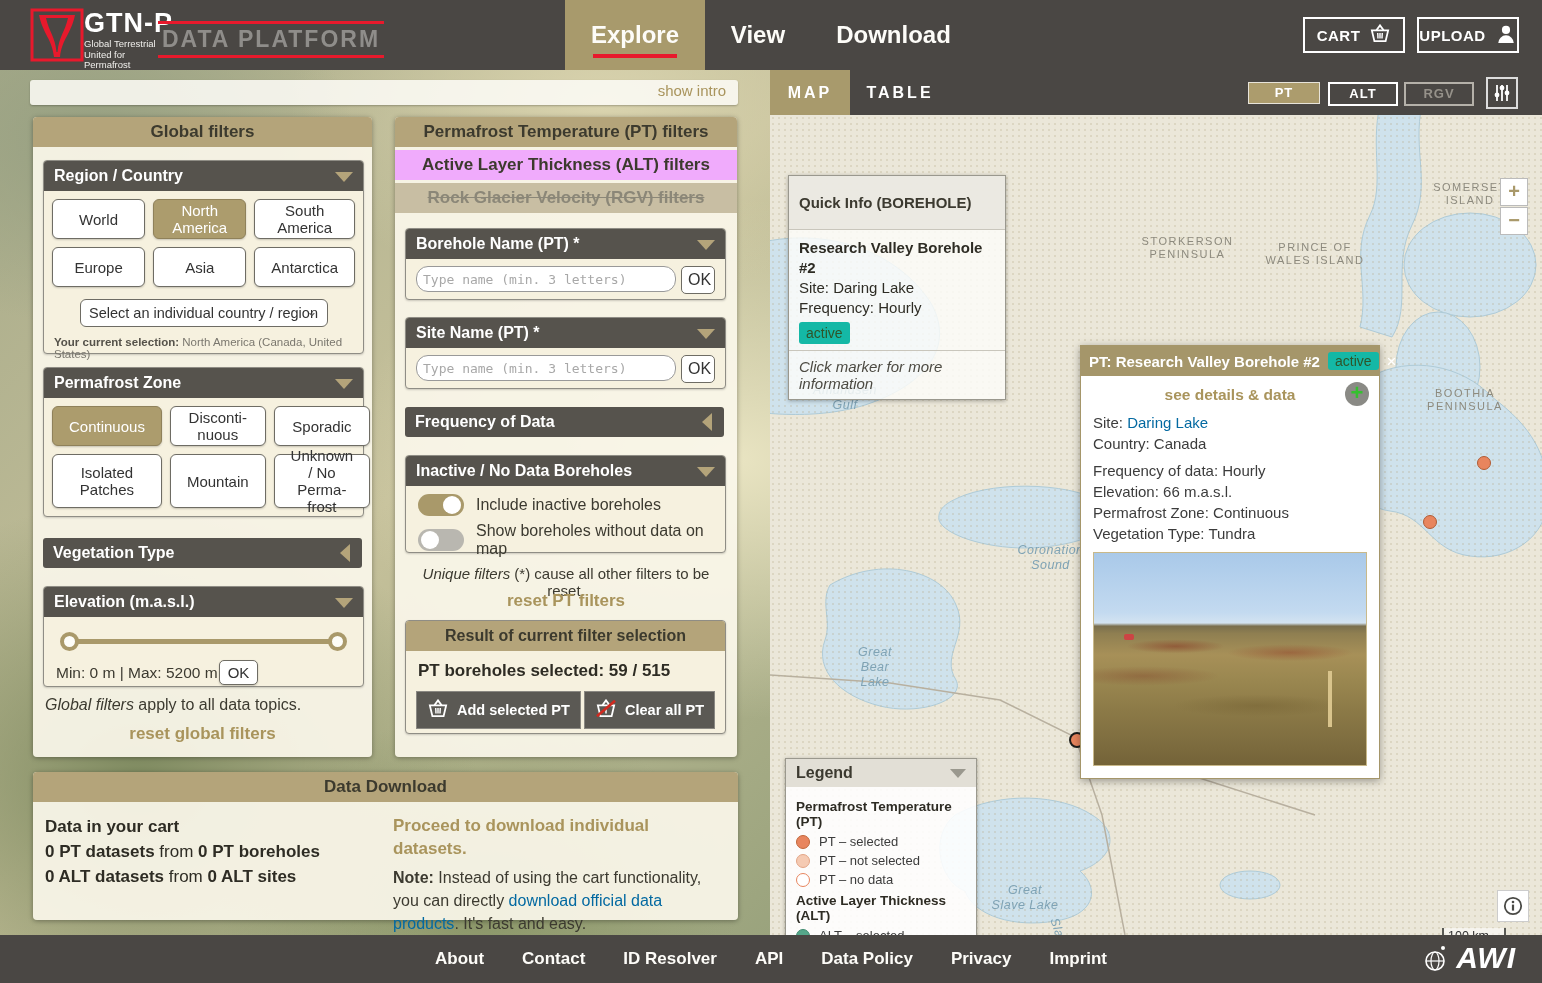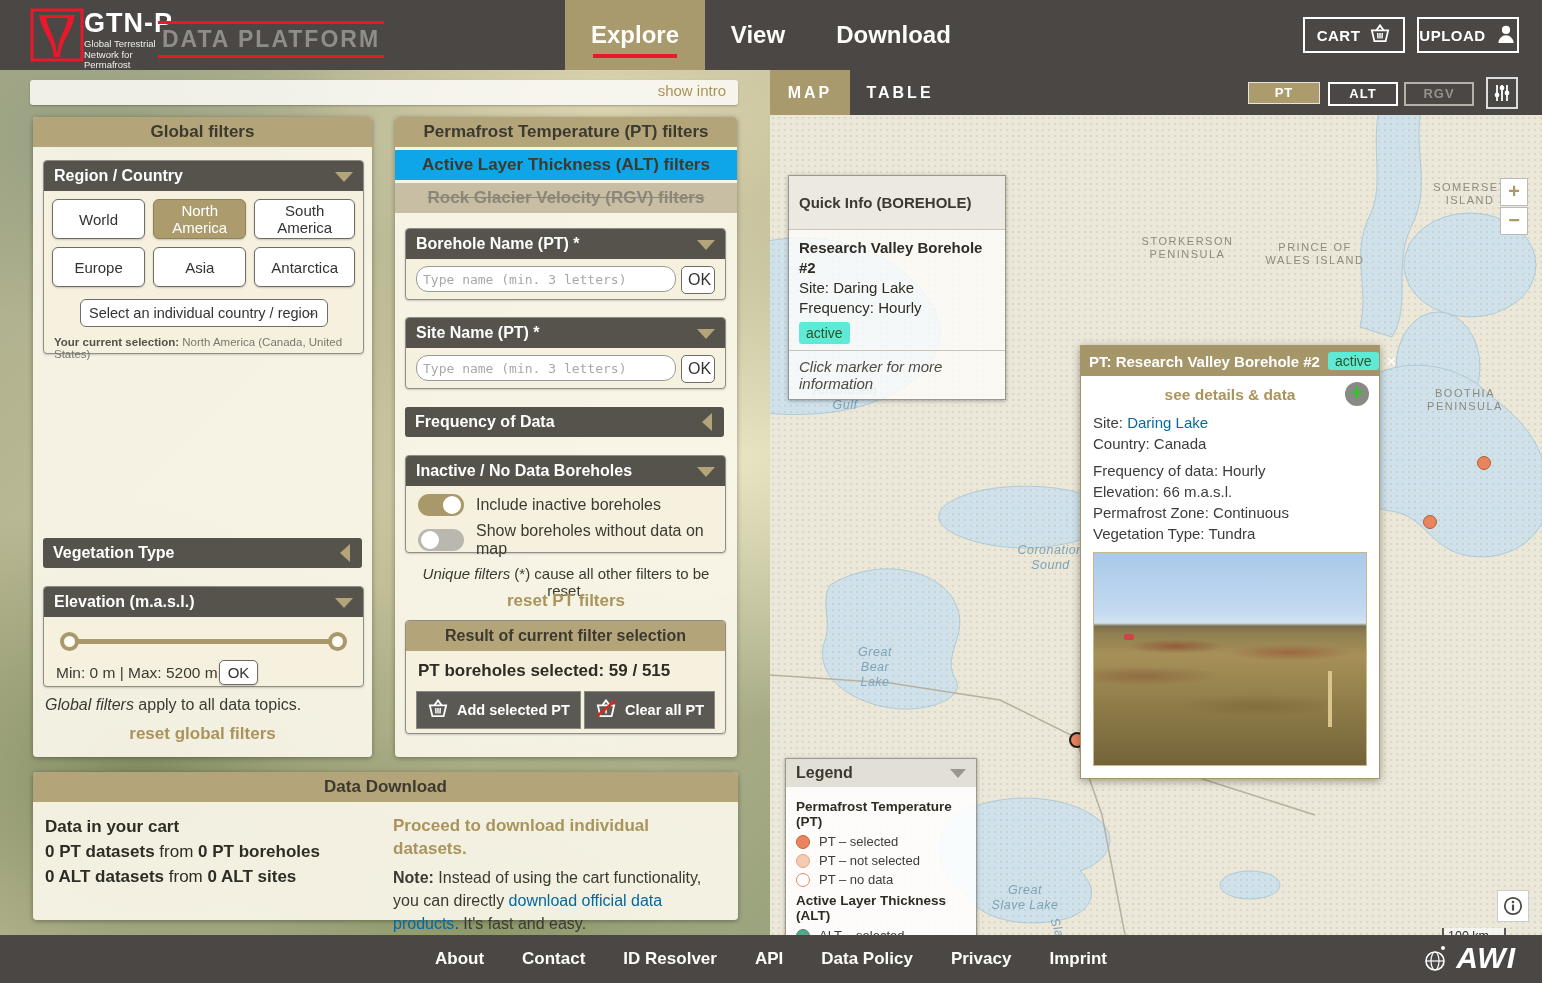--- a/index.html
+++ b/index.html
@@ -38,21 +38,21 @@
              border-radius:3px;box-shadow:0 1px 2px rgba(0,0,0,.25);}
   .intro-link{position:absolute;right:12px;top:2px;font-size:15px;color:#a9945c;cursor:pointer;}
 
   
   .panel{position:absolute;background:rgba(250,246,233,.93);border-radius:4px;box-shadow:0 1px 5px rgba(0,0,0,.35);}
   #global-panel{left:33px;top:117px;width:339px;height:640px;}
   #topic-panel{left:395px;top:117px;width:342px;height:640px;}
   #download-panel{left:33px;top:772px;width:705px;height:148px;}
   .panel-title{height:30px;background:#b4a47a;color:#3c3a2e;font-weight:bold;font-size:17px;text-align:center;
                line-height:30px;border-radius:4px 4px 0 0;}
-  .tab2{position:absolute;left:0;top:33px;width:100%;height:30px;background:#0ea5e9;color:#3c3a2e;font-weight:bold;
+  .tab2{position:absolute;left:0;top:33px;width:100%;height:30px;background:#f0abfc;color:#3c3a2e;font-weight:bold;
         font-size:17px;text-align:center;line-height:30px;cursor:pointer;}
   .tab3{position:absolute;left:0;top:66px;width:100%;height:30px;background:#c8be a3;background:#c8bea3;color:#8b8778;
         font-weight:bold;font-size:17px;text-align:center;line-height:30px;text-decoration:line-through;}
 
   .fbox{position:absolute;left:10px;width:319px;border:1px solid #8f8d85;border-radius:4px;background:#f6f1df;
         box-shadow:0 1px 2px rgba(0,0,0,.18);}
   .fbox-hd{height:30px;background:#56534d;color:#fff;font-weight:bold;font-size:16px;line-height:30px;
            padding:0 10px;border-radius:3px 3px 0 0;position:relative;cursor:pointer;}
   .tri-down{position:absolute;right:10px;top:11px;width:0;height:0;
             border-left:9px solid transparent;border-right:9px solid transparent;border-top:10px solid #b4a47a;}
@@ -127,21 +127,21 @@
   .map-label{position:absolute;color:#8d8a7e;font-size:11px;letter-spacing:1.5px;text-align:center;line-height:13px;}
   .water-label{position:absolute;color:#7fa3b5;font-style:italic;font-size:12.5px;letter-spacing:.5px;
                text-align:center;line-height:15px;}
   .marker{position:absolute;width:12px;height:12px;border-radius:50%;cursor:pointer;}
 
   
   .quickinfo{position:absolute;left:18px;top:60px;width:216px;background:rgba(253,253,250,.82);
              border:1px solid #9a988e;box-shadow:0 1px 4px rgba(0,0,0,.3);z-index:30;}
   .qi-hd{background:rgba(233,231,224,.92);font-weight:bold;font-size:15px;padding:18px 10px;border-bottom:1px solid #c9c6bc;}
   .qi-body{padding:8px 10px 6px;font-size:15px;line-height:20px;color:#2e2c24;}
-  .badge{display:inline-block;background:#5eead4;color:#2f5429;font-size:14px;border-radius:3px;padding:1px 7px;}
+  .badge{display:inline-block;background:#14b8a6;color:#2f5429;font-size:14px;border-radius:3px;padding:1px 7px;}
   .qi-hint{border-top:1px solid #c9c6bc;padding:7px 10px;font-style:italic;font-size:15px;color:#4c4a42;}
 
   .detail{position:absolute;left:310px;top:230px;width:298px;background:#fff;border:1px solid #a5966a;
           box-shadow:0 2px 8px rgba(0,0,0,.35);z-index:32;}
   .dt-hd{background:#a5966a;height:30px;display:flex;align-items:center;gap:8px;padding:0 8px;}
   .dt-title{color:#fff;font-weight:bold;font-size:15px;white-space:nowrap;}
   .dt-close{margin-left:auto;color:#fff;font-size:17px;cursor:pointer;line-height:1;}
   .dt-body{padding:6px 12px 12px;position:relative;}
   .dt-link{text-align:center;font-weight:bold;font-size:15.5px;color:#a9945c;margin:4px 0 8px;cursor:pointer;}
   .plus-btn{position:absolute;right:10px;top:6px;width:24px;height:24px;border-radius:50%;background:#8a8a85;
@@ -193,21 +193,21 @@
     <div class="logo-box">
       <svg width="54" height="54" viewBox="0 0 54 54">
         <rect x="2" y="2" width="50" height="50" fill="none" stroke="#e8192c" stroke-width="3"></rect>
         <path d="M9 7 L45 7 C41 26 32 31 30 49 L24 49 C22 31 13 26 9 7 Z" fill="#e8192c"></path>
         <path d="M16 10 L38 10 C35 24 29 28 27.5 44 L26.5 44 C25 28 19 24 16 10 Z" fill="#4a4744"></path>
       </svg>
     </div>
     <div class="logo-title">GTN-P</div>
     <div class="logo-sub">
       <div>Global Terrestrial</div>
-      <div>Network for</div>
+      <div>United for</div>
       <div>Permafrost</div>
     </div>
     <div class="platform">DATA PLATFORM</div>
     <div class="nav-item nav-explore">Explore</div>
     <div class="nav-item nav-view">View</div>
     <div class="nav-item nav-download">Download</div>
     <div class="hdr-btn btn-cart">
       <span>CART</span>
       <span>
         <svg width="22" height="19" viewBox="0 0 24 21">
@@ -254,20 +254,34 @@
       </div>
       <div class="dropdown">
         <span>Select an individual country / region</span>
         <span class="chev">⌄</span>
       </div>
       <div class="sel-note">
         <b>Your current selection:</b><span> North America (Canada, United States)</span>
       </div>
     </div>
 
+    <div class="fbox" style="top:250px;height:148px;">
+      <div class="fbox-hd">
+        <span>Permafrost Zone</span>
+        <span class="tri-down"></span>
+      </div>
+      <div class="btn-grid" style="grid-template-rows:40px 54px;">
+        <div class="btn-white btn-sel">Continuous</div>
+        <div class="btn-white">Disconti-nuous</div>
+        <div class="btn-white">Sporadic</div>
+        <div class="btn-white">Isolated Patches</div>
+        <div class="btn-white">Mountain</div>
+        <div class="btn-white">Unknown / No Perma-frost</div>
+      </div>
+    </div>
 
     <div class="fbox" style="top:421px;height:30px;border:none;background:none;box-shadow:none;">
       <div class="fbox-hd" style="border-radius:3px;">
         <span>Vegetation Type</span>
         <span class="tri-left"></span>
       </div>
     </div>
 
     <div class="fbox" style="top:469px;height:99px;">
       <div class="fbox-hd">

